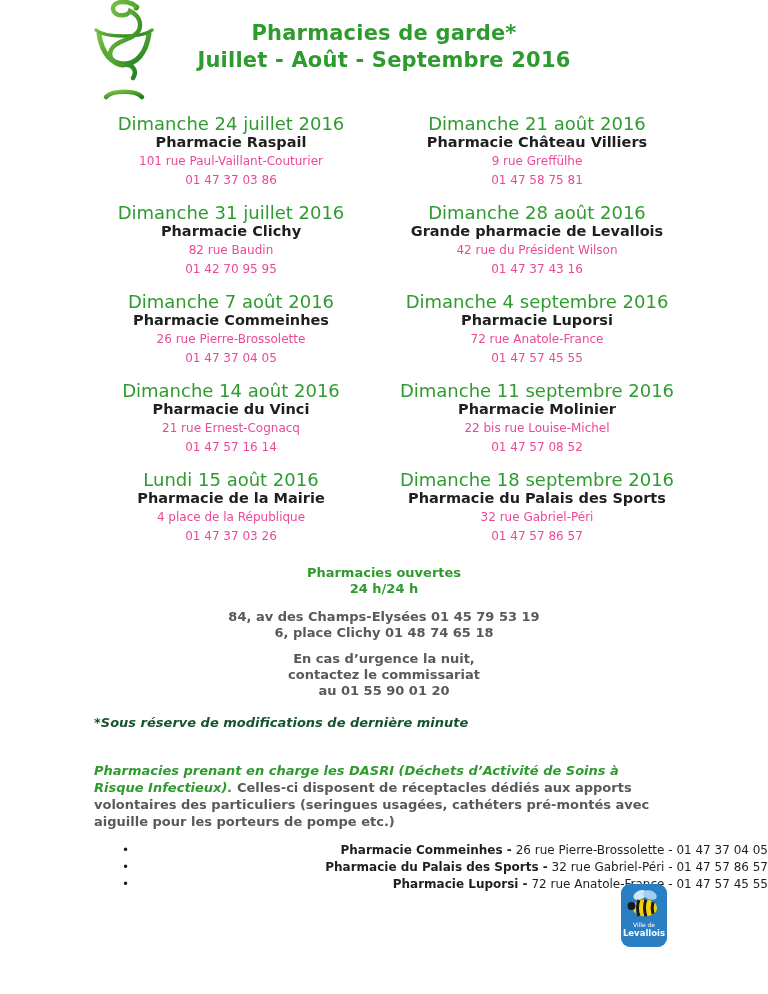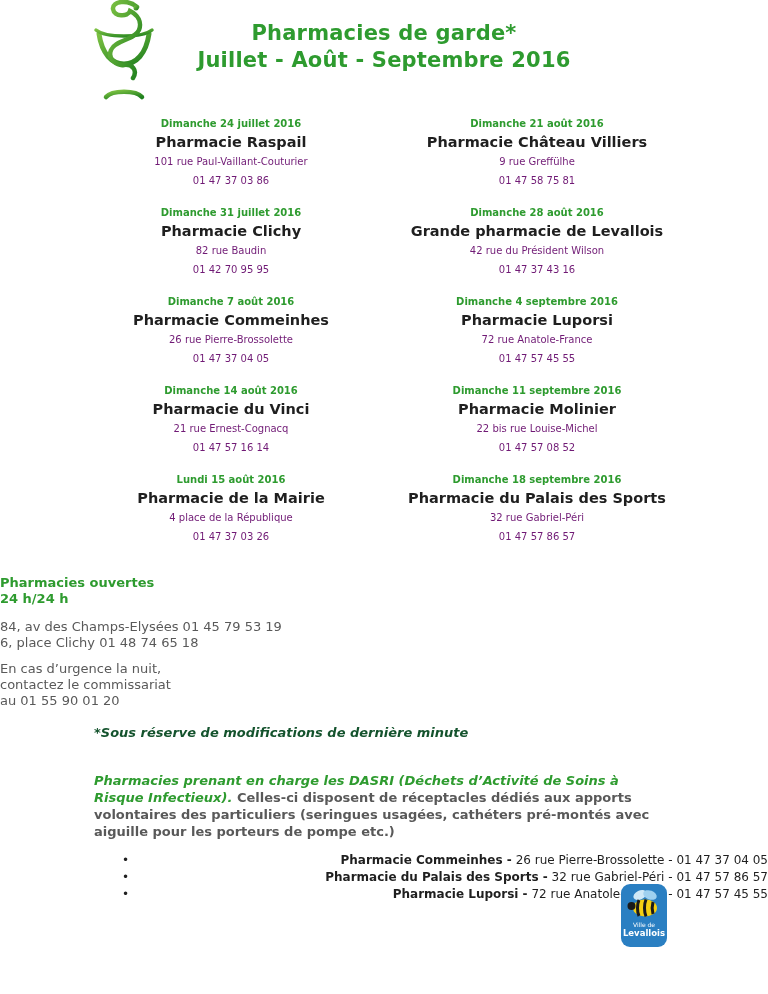--- a/index.html
+++ b/index.html
@@ -9,28 +9,28 @@
 
   
   .header { position:relative; padding-top:20px; }
   .pharmacy-logo { position:absolute; left:92px; top:0; width:64px; height:106px; }
   .title-line { text-align:center; color:#2e9b2f; font-weight:bold; font-size:21px; line-height:27px; letter-spacing:.2px; }
 
   
   .columns { display:flex; margin-left:78px; width:612px; margin-top:40px; }
   .col { width:306px; text-align:center; }
   .entry { margin-bottom:13px; }
-  .entry-date { color:#2e9b2f; font-weight:bold; font-size:10px; line-height:19px; }
+  .entry-date { color:#2e9b2f; font-weight:normal; font-size:18px; line-height:19px; }
   .entry-name { color:#1f1f1f; font-weight:bold; font-size:14.5px; line-height:19px; }
-  .entry-addr, .entry-phone { color:#701a75; font-size:10px; line-height:19px; }
-
-  
-  .center-block { margin-top:16px; }
+  .entry-addr, .entry-phone { color:#ec4899; font-size:12px; line-height:19px; }
+
+  
+  .center-block { text-align:center; margin-top:6px; }
   .green-bold { color:#2e9b2f; font-weight:bold; font-size:13px; line-height:16px; }
-  .gray-bold { color:#595959; font-weight:normal; font-size:13px; line-height:16px; }
+  .gray-bold { color:#595959; font-weight:bold; font-size:13px; line-height:16px; }
   .gap-s { height:12px; }
   .gap-xs { height:10px; }
 
   
   .footnote { margin:16px 0 0 94px; color:#14532d; font-weight:bold; font-style:italic; font-size:13px; }
 
   
   .dasri-par { margin:32px 96px 0 94px; font-size:13px; line-height:17px; font-weight:bold; }
   .dasri-lead { color:#2e9b2f; font-style:italic; }
   .dasri-rest { color:#595959; }

